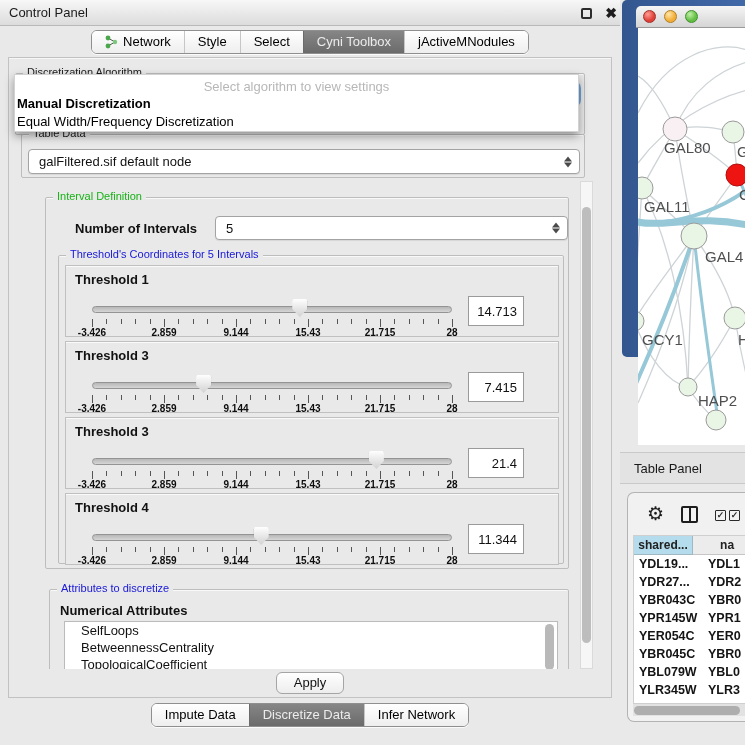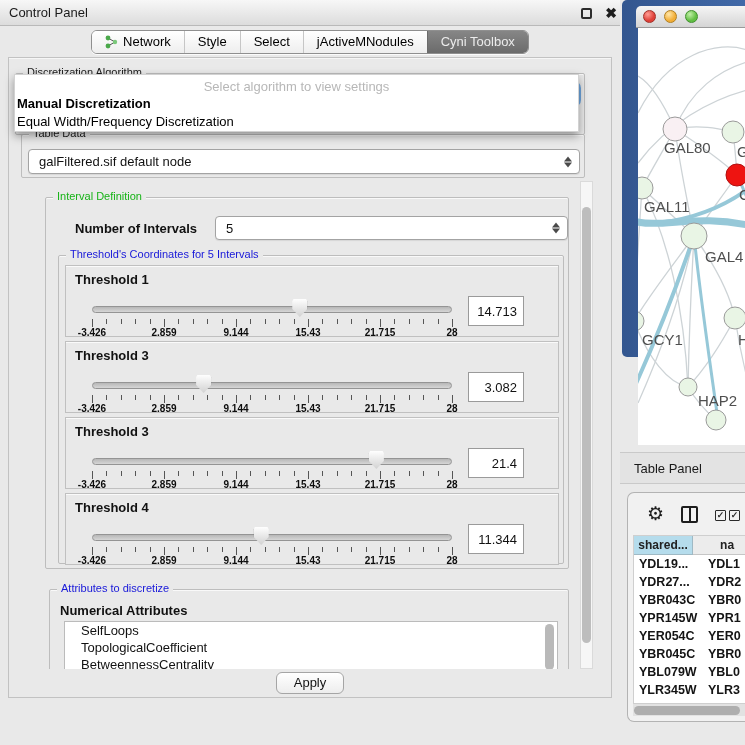--- a/index.html
+++ b/index.html
@@ -144,25 +144,25 @@
               <circle cx="10" cy="7" r="2.2" fill="#7ac87a"></circle>
             </svg></span>
           <span>Network</span>
         </div>
         <div class="seg">
           <span>Style</span>
         </div>
         <div class="seg">
           <span>Select</span>
         </div>
+        <div class="seg selected">
+          <span>Cyni Toolbox</span>
+        </div>
         <div class="seg">
           <span>jActiveMNodules</span>
-        </div>
-        <div class="seg selected">
-          <span>Cyni Toolbox</span>
         </div>
       </div>
   </div>
 
   <div id="content-outer">
 
     <div class="groupbox" style="left:6px; top:15px; width:570px; height:62px;">
       <span class="group-title gt-black">Discretization Algorithm</span>
     </div>
     <div id="focus-ring"></div>
@@ -267,21 +267,21 @@
                 <div class="tick minor" style="left: 285.2px;"></div>
                 <div class="tick minor" style="left: 299.6px;"></div>
                 <div class="tick major" style="left: 314px;"></div>
                 <div class="tick-label" style="left: 314px;">21.715</div>
                 <div class="tick minor" style="left: 328.4px;"></div>
                 <div class="tick minor" style="left: 342.8px;"></div>
                 <div class="tick minor" style="left: 357.2px;"></div>
                 <div class="tick minor" style="left: 371.6px;"></div>
                 <div class="tick major" style="left: 386px;"></div>
                 <div class="tick-label" style="left: 386px;">28</div>
-                <div class="thr-value">3.082</div>
+                <div class="thr-value">7.415</div>
               </div>
               <div class="thr-box" style="top: 161px;">
                 <div class="thr-label">Threshold 3</div>
                 <div class="thr-track"></div>
                 <div class="thr-thumb" style="left: 302.894px;"></div>
                 <div class="tick major" style="left: 26px;"></div>
                 <div class="tick-label" style="left: 26px;">-3.426</div>
                 <div class="tick minor" style="left: 40.4px;"></div>
                 <div class="tick minor" style="left: 54.8px;"></div>
                 <div class="tick minor" style="left: 69.2px;"></div>
@@ -355,36 +355,49 @@
             </div>
         </div>
       </div>
 
       <div class="groupbox" style="left:35px; top:408px; width:520px; height:262px; ">
         <span class="group-title gt-blue">Attributes to discretize</span>
         <span style="position:absolute; left:10px; top:13px; font-weight:bold;">Numerical Attributes</span>
         <div id="attr-list">
 
         <div class="attr-item">SelfLoops</div>
+            <div class="attr-item">BetweennessCentrality</div>
             <div class="attr-item">TopologicalCoefficient</div>
-            <div class="attr-item">BetweennessCentrality</div>
             <div id="attr-scroll">
               <div class="thumb"></div>
             </div>
           </div>
       </div>
     </div>
 
     <div id="v-scrollbar">
         <div class="thumb"></div>
       </div>
 
     <div id="apply-btn">Apply</div>
   </div>
 
+  <div id="bottom-tabbar" class="tabbar">
+    <div class="seg-group" id="bottom-seg">
+        <div class="seg">
+          <span>Impute Data</span>
+        </div>
+        <div class="seg selected">
+          <span>Discretize Data</span>
+        </div>
+        <div class="seg">
+          <span>Infer Network</span>
+        </div>
+      </div>
+  </div>
 </div>
 
 <div id="right-panel">
   <div id="net-frame">
     <div id="net-titlebar">
       <span class="light red"></span>
       <span class="light yellow"></span>
       <span class="light green"></span>
     </div>
     <div id="net-canvas"><svg width="109" height="417" viewBox="0 0 109 417">

